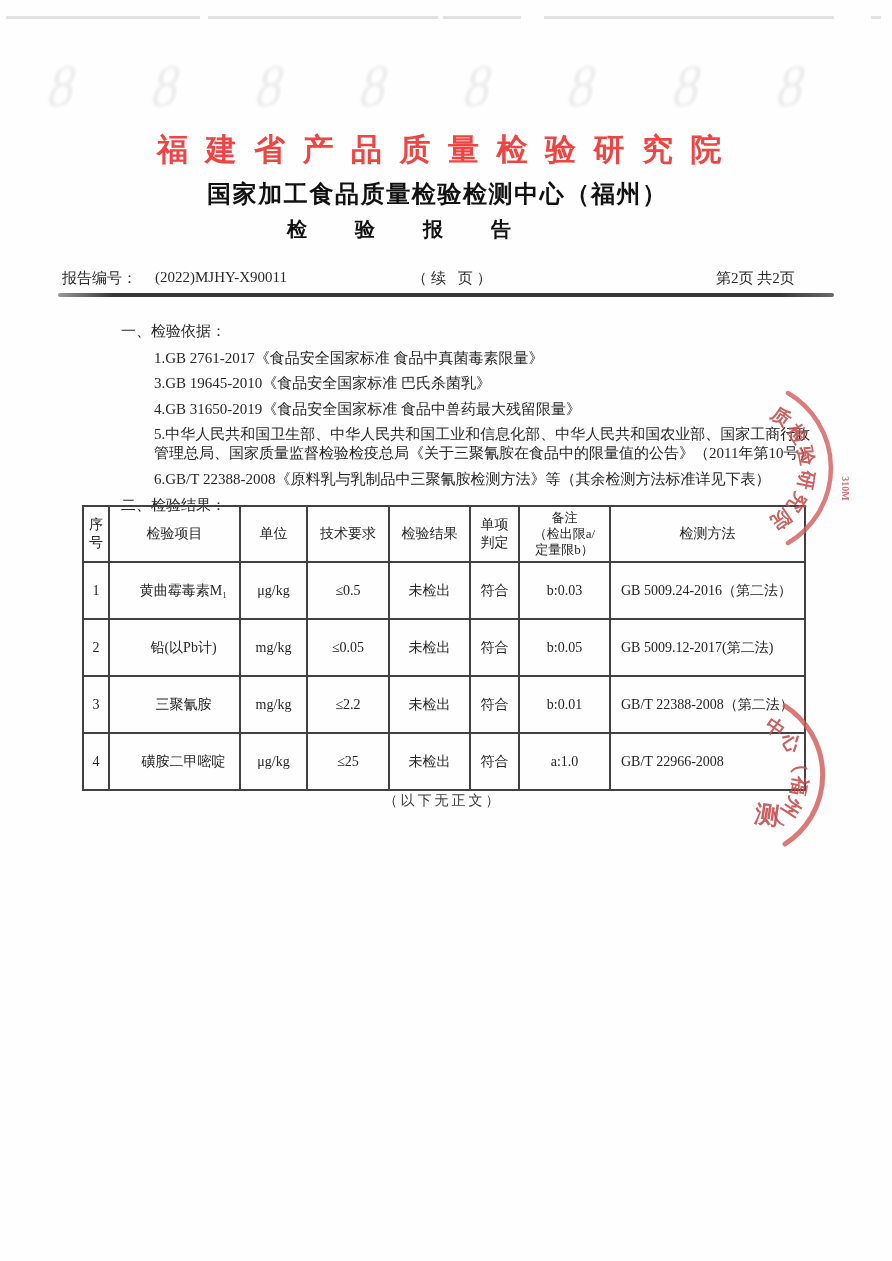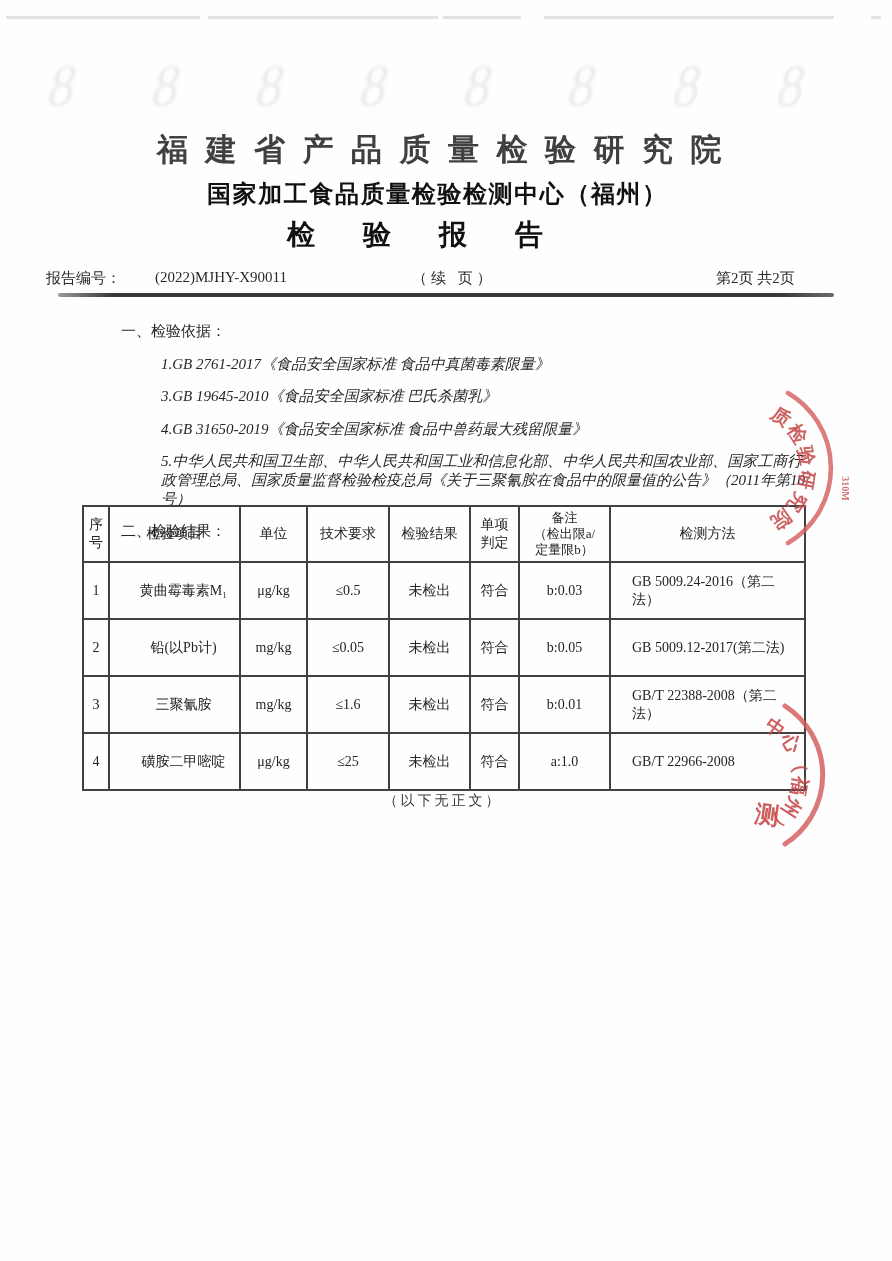--- a/index.html
+++ b/index.html
@@ -11,63 +11,63 @@
   .scanline{position:absolute;top:16px;height:3px;background:#e2e2e2;}
   .wm{
     position:absolute;top:56px;width:62px;height:62px;text-align:center;
     font-size:52px;font-style:italic;color:#ececec;
     transform:skew(-12deg) rotate(-8deg) scaleY(1.15);
     filter:blur(1.2px);user-select:none;
   }
   
   .org-title{
     position:absolute;left:157px;top:129px;font-size:31px;font-weight:bold;
-    letter-spacing:17.5px;color:#404040;white-space:nowrap;
+    letter-spacing:17.5px;color:#ef4444;white-space:nowrap;
   }
   .center-title{
     position:absolute;left:207px;top:178px;font-size:24px;font-weight:bold;
     letter-spacing:1.6px;color:#111;white-space:nowrap;
   }
   .report-title{
-    position:absolute;left:287px;top:216px;font-size:28px;font-weight:bold;
+    position:absolute;left:287px;top:216px;font-size:20px;font-weight:bold;
     letter-spacing:48px;color:#111;white-space:nowrap;
   }
   
   .meta{position:absolute;top:269px;font-size:15px;color:#2a2a2a;white-space:nowrap;}
-  .meta-label{left:46px;font-family:Liberation Mono, monospace;}
+  .meta-label{left:62px;font-family:Liberation Mono, monospace;}
   .meta-number{left:155px;font-family:"Liberation Serif","DejaVu Serif",serif;}
   .meta-continued{left:412px;letter-spacing:4px;}
   .meta-pages{left:716px;}
   .rule{
     position:absolute;left:58px;top:293px;width:776px;height:4px;
     background:linear-gradient(90deg,#9a9a9a,#383838 7%,#383838 93%,#6a6a6a);
     border-radius:2px;
   }
   
   .body-text{
     position:absolute;left:113px;top:314px;width:712px;
     font-size:15px;line-height:18.6px;color:#262626;
   }
   .sec-heading{margin:8px;}
-  .basis-item{margin:14px;padding-left:34px;font-style:italic;}
+  .basis-item{margin:7px;padding-left:34px;}
   
   table.results{
     position:absolute;left:82px;top:505px;width:722px;
     border-collapse:collapse;table-layout:fixed;
     font-size:14px;color:#242424;
   }
   table.results th,table.results td{
     border:2px solid #414141;text-align:center;vertical-align:middle;
     font-weight:normal;padding:2px 3px;white-space:pre-line;overflow:hidden;
   }
   table.results thead tr{height:56px;}
   table.results tbody tr{height:57px;}
   table.results th.small{font-size:13px;line-height:16px;}
   table.results td.c-item{text-align:center;padding-left:21px;}
-  table.results td.c-method{text-align:left;padding-left:21px;}
+  table.results td.c-method{text-align:left;padding-left:10px;}
   
   .no-text-note{
     position:absolute;left:82px;top:792px;width:722px;text-align:center;
     font-size:14px;letter-spacing:3px;color:#3a3a3a;
   }
   
   .stamp{position:absolute;pointer-events:none;}
   .stamp svg{position:absolute;left:0;top:0;overflow:visible;}
   .stamp .sc{
     position:absolute;width:20px;height:20px;line-height:20px;text-align:center;
@@ -110,20 +110,21 @@
   <span class="meta meta-continued">（续 页）</span>
   <span class="meta meta-pages">第2页  共2页</span>
   <div class="rule"></div>
 
   <div class="body-text">
     <p class="sec-heading">一、检验依据：</p>
     <p class="basis-item">1.GB 2761-2017《食品安全国家标准 食品中真菌毒素限量》</p>
     <p class="basis-item">3.GB 19645-2010《食品安全国家标准 巴氏杀菌乳》</p>
     <p class="basis-item">4.GB 31650-2019《食品安全国家标准 食品中兽药最大残留限量》</p>
     <p class="basis-item">5.中华人民共和国卫生部、中华人民共和国工业和信息化部、中华人民共和国农业部、国家工商行政管理总局、国家质量监督检验检疫总局《关于三聚氰胺在食品中的限量值的公告》（2011年第10号）</p>
+    <p class="basis-item">6.GB/T 22388-2008《原料乳与乳制品中三聚氰胺检测方法》等（其余检测方法标准详见下表）</p>
     <p class="sec-heading">二、检验结果：</p>
   </div>
 
   <table class="results">
     <colgroup>
       <col style="width:26px">
         <col style="width:131px">
         <col style="width:67px">
         <col style="width:82px">
       <col style="width:81px">
@@ -165,21 +166,21 @@
         <td>≤0.05</td>
         <td>未检出</td>
         <td>符合</td>
         <td>b:0.05</td>
         <td class="c-method">GB 5009.12-2017(第二法)</td>
       </tr>
       <tr>
         <td>3</td>
         <td class="c-item">三聚氰胺</td>
         <td>mg/kg</td>
-        <td>≤1.6</td>
+        <td>≤2.2</td>
         <td>未检出</td>
         <td>符合</td>
         <td>b:0.01</td>
         <td class="c-method">GB/T 22388-2008（第二法）</td>
       </tr>
       <tr>
         <td>4</td>
         <td class="c-item">磺胺二甲嘧啶</td>
         <td>μg/kg</td>
         <td>≤25</td>

